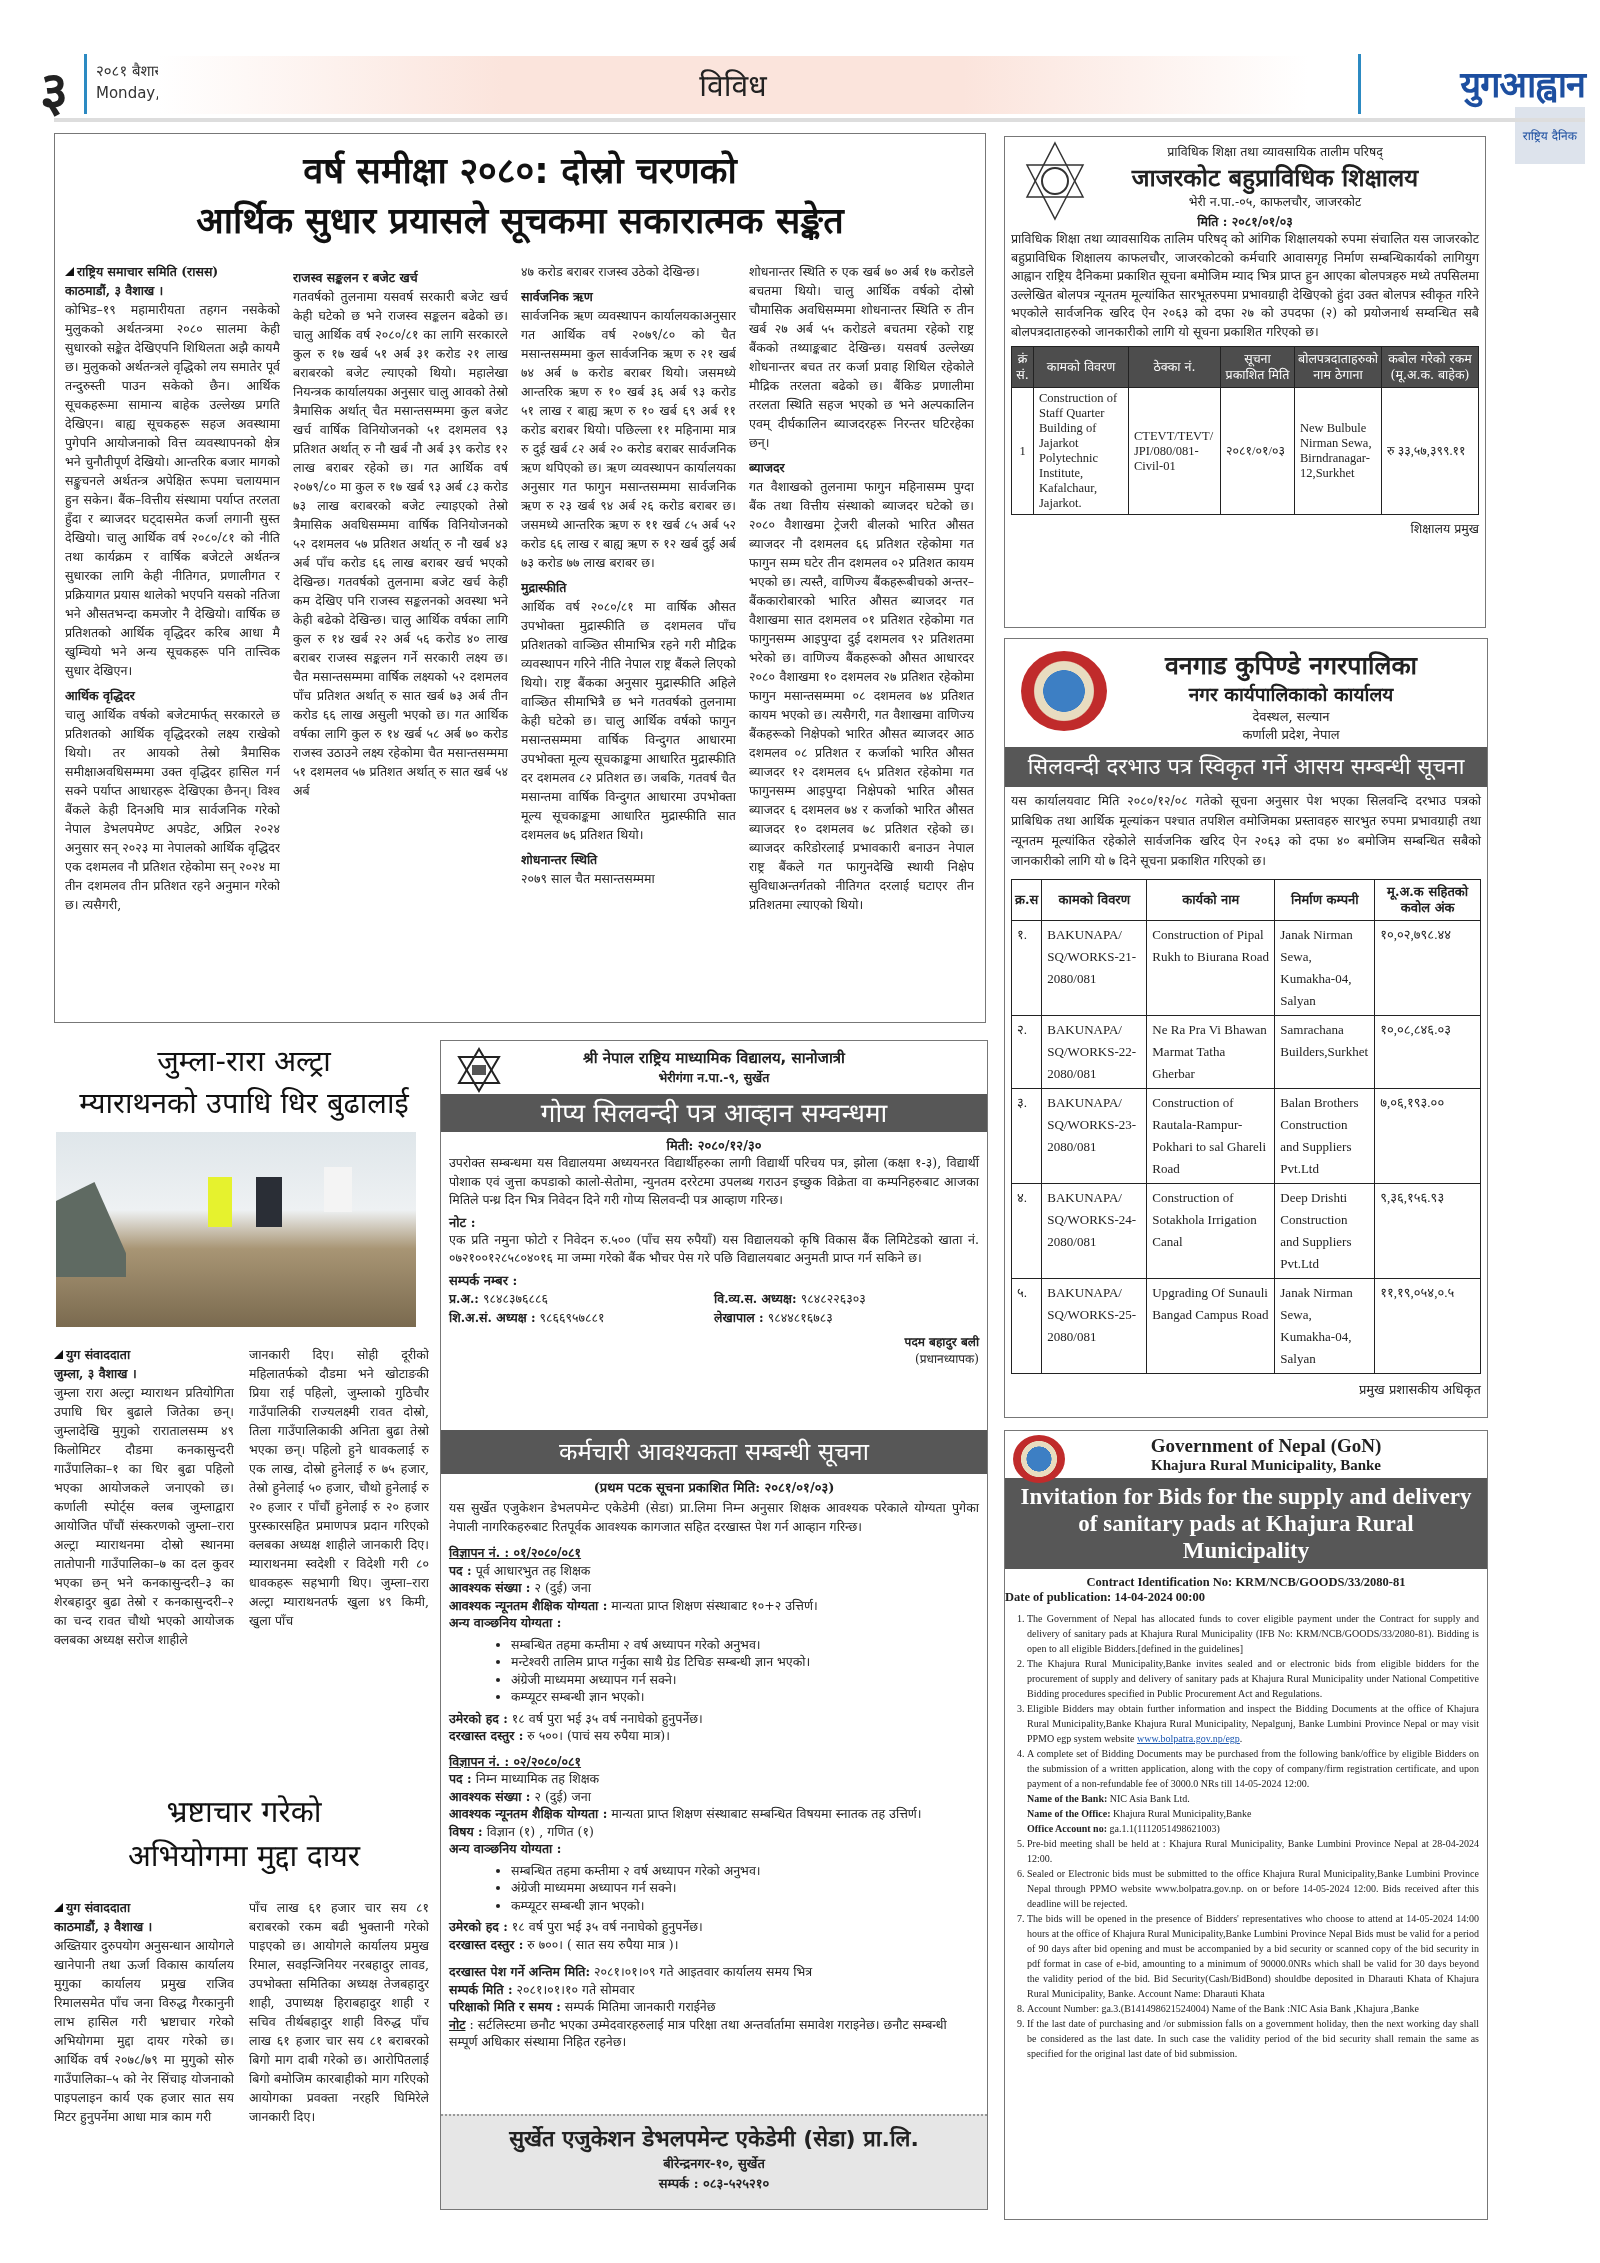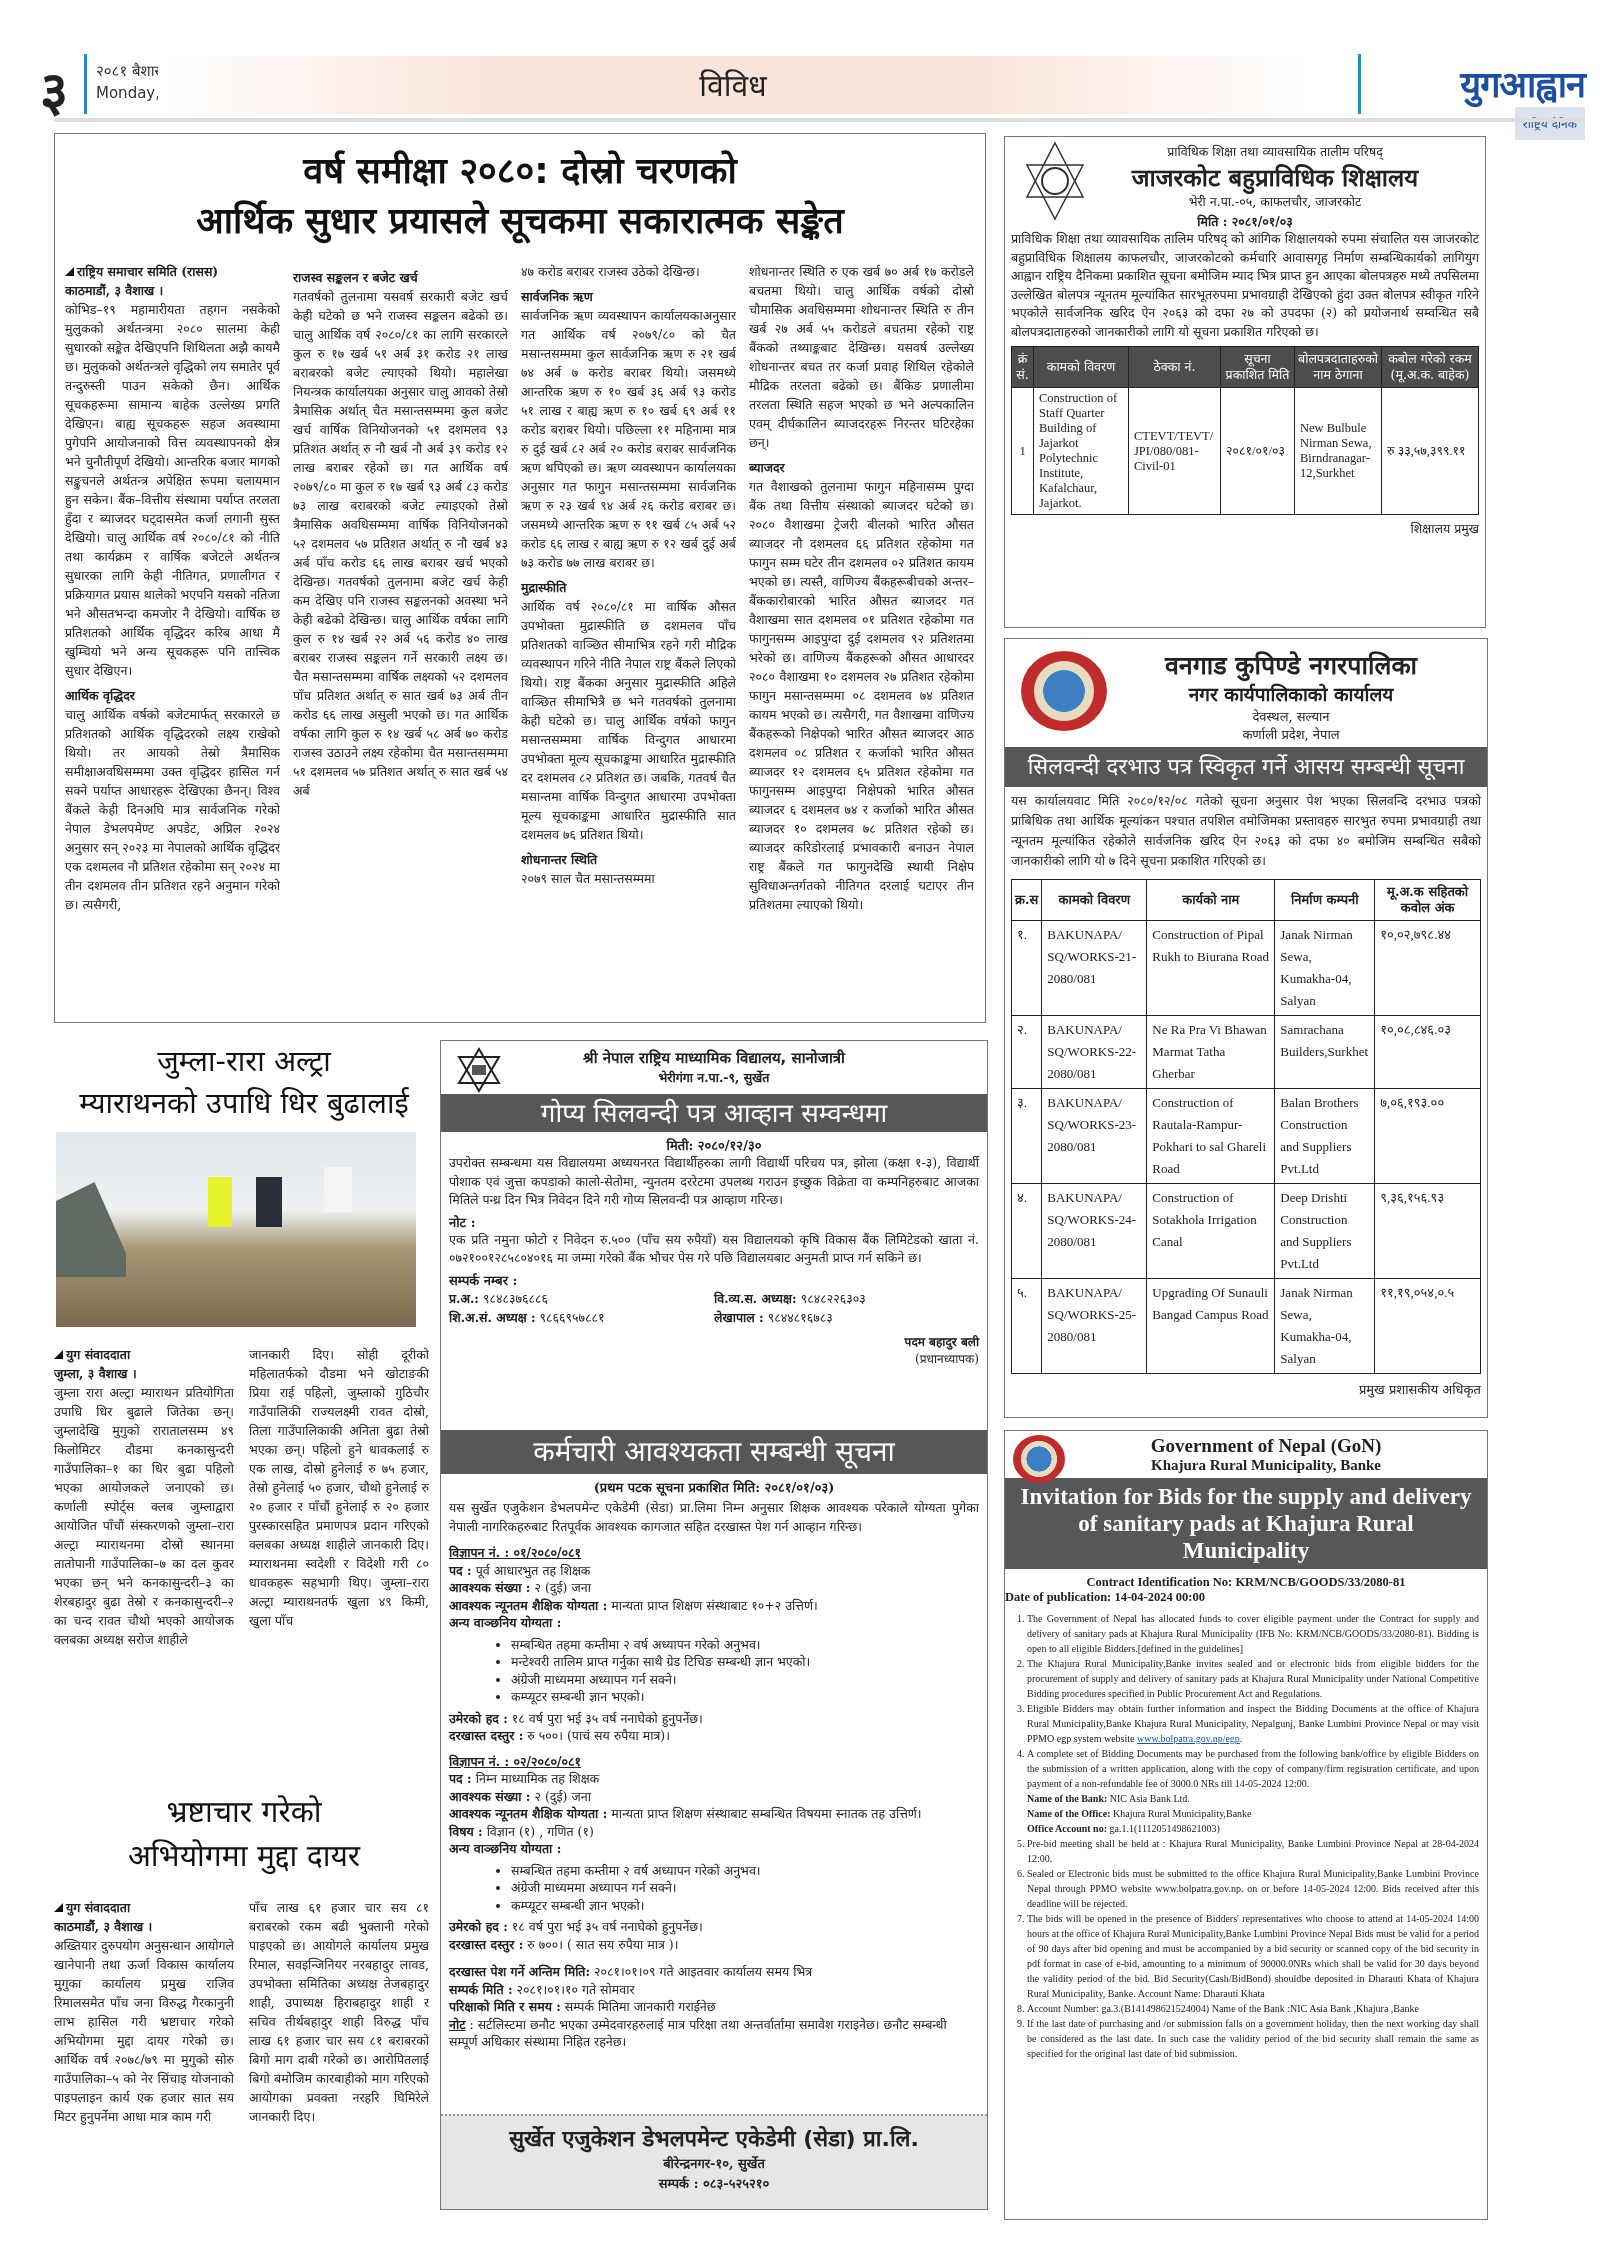--- a/index.html
+++ b/index.html
@@ -7,21 +7,21 @@
 .abs{position:absolute}
 
 .hdr{left:40px;top:50px;width:1545px;height:70px}
 .hdr .pg{position:absolute;left:0;top:2px;font-size:54px;font-weight:bold;font-family:"DejaVu Sans",sans-serif;color:#222}
 .hdr .vbar{position:absolute;width:3px;height:60px;background:#2c8ac2;top:4px}
 .hdr .dates{position:absolute;left:56px;top:10px;font-family:"DejaVu Sans",sans-serif;font-size:15px;line-height:22px;color:#333}
 .hdr .band{position:absolute;left:118px;top:6px;width:1150px;height:58px;background:linear-gradient(90deg,#fff 0%,#fbe4dc 30%,#fbe4dc 70%,#fff 100%)}
 .hdr .sec{position:absolute;left:0;right:0;top:8px;text-align:center;font-size:30px;font-family:"DejaVu Sans",sans-serif}
 .hdr .logo{position:absolute;right:0;top:13px;width:225px;height:68px;text-align:right}
 .hdr .logo .main{font-size:36px;font-weight:bold;color:#1d4fa0;font-family:"DejaVu Sans",sans-serif;line-height:44px;letter-spacing:-1px}
-.hdr .logo .sub{display:inline-block;background:#dde3ec;font-size:12px;color:#1d4fa0;padding:8px 8px}
+.hdr .logo .sub{display:inline-block;background:#dde3ec;font-size:12px;color:#1d4fa0;padding:20px 8px}
 .hdr .rule{position:absolute;left:14px;right:0;top:68px;height:4px;background:#ddd}
 
 .box{border:1.5px solid #777;background:#fff}
 .news{font-size:12.5px;line-height:19px;text-align:justify;color:#222}
 .col{position:absolute;overflow:hidden}
 .headline{text-align:center;font-weight:bold;font-family:"DejaVu Sans",sans-serif;color:#111}
 .byline{font-weight:bold;font-size:12.5px}
 .byline .tri{display:inline-block;width:0;height:0;border-left:9px solid transparent;border-bottom:9px solid #111;margin-right:3px}
 .sub-h{font-weight:bold;font-size:12.5px;margin-top:6px}
 .darkbar{background:#575757;color:#fff;text-align:center;font-family:"DejaVu Sans",sans-serif}
@@ -142,21 +142,21 @@
       <div><b>वि.व्य.स. अध्यक्ष:</b> <span>९८४८२२६३०३</span></div>
       <div><b>शि.अ.सं. अध्यक्ष :</b> <span>९८६६९५७८८१</span></div>
       <div><b>लेखापाल :</b> <span>९८४४८१६७८३</span></div>
     </div>
     <div style="text-align:right;font-weight:bold;font-size:12px;margin-top:6px">पदम बहादुर बली</div>
     <div style="text-align:right;font-size:12px">(प्रधानध्यापक)</div>
   </div>
 </div>
 
 <div class="abs box" style="left:440px;top:1430px;width:548px;height:780px;border-top:none">
-  <div class="darkbar" style="font-size:28px;height:44px;line-height:44px;margin-top:0">कर्मचारी आवश्यकता सम्बन्धी सूचना</div>
+  <div class="darkbar" style="font-size:24px;height:44px;line-height:44px;margin-top:0">कर्मचारी आवश्यकता सम्बन्धी सूचना</div>
   <div style="padding:4px 8px">
     <div style="text-align:center;font-weight:bold;font-size:13px">(प्रथम पटक सूचना प्रकाशित मिति: २०८१/०१/०३)</div>
     <p class="adtxt" style="margin-top:3px">यस सुर्खेत एजुकेशन डेभलपमेन्ट एकेडेमी (सेडा) प्रा.लिमा निम्न अनुसार शिक्षक आवश्यक परेकाले योग्यता पुगेका नेपाली नागरिकहरुबाट रितपूर्वक आवश्यक कागजात सहित दरखास्त पेश गर्न आव्हान गरिन्छ।</p>
 
     <div style="font-size:12.5px;line-height:17.5px;margin-top:8px">
       <div class="bold u">विज्ञापन नं. : ०१/२०८०/०८१</div>
       <div><b>पद :</b> <span>पूर्व आधारभुत तह शिक्षक</span></div>
       <div><b>आवश्यक संख्या :</b> <span>२ (दुई) जना</span></div>
       <div><b>आवश्यक न्यूनतम शैक्षिक योग्यता :</b> <span>मान्यता प्राप्त शिक्षण संस्थाबाट १०+२ उत्तिर्ण।</span></div>
       <div class="bold">अन्य वाञ्छनिय योग्यता :</div>

